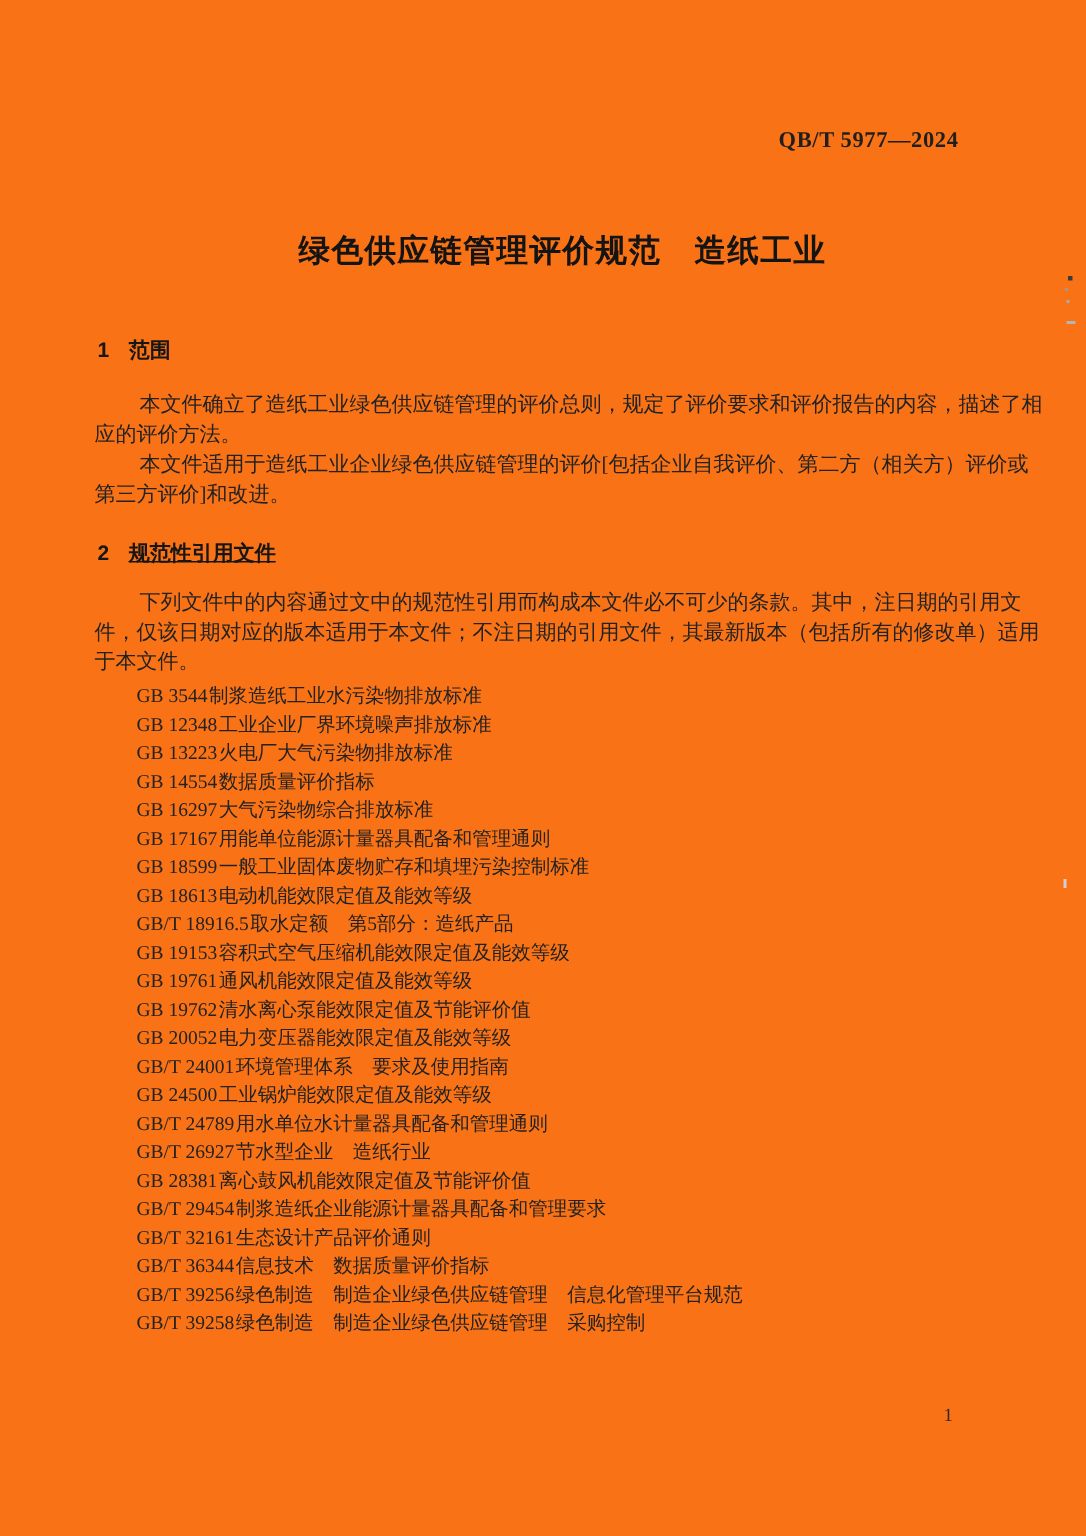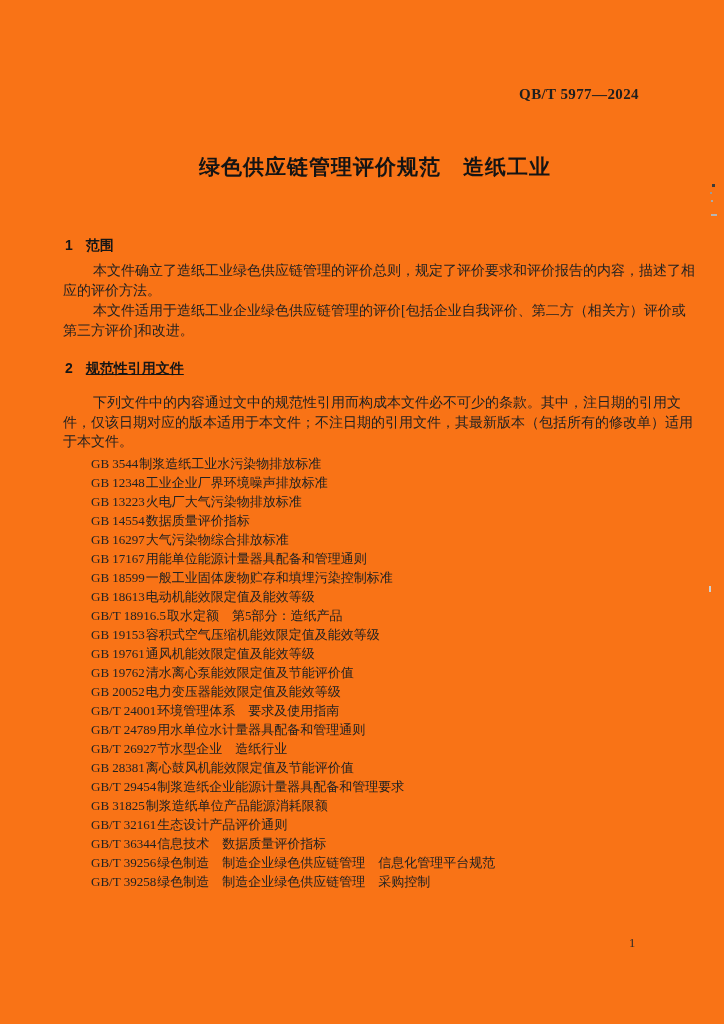--- a/index.html
+++ b/index.html
@@ -40,21 +40,21 @@
   .sec-heading {
     position: absolute;
     left: 65px;
     font-family: "Liberation Sans", "DejaVu Sans", sans-serif;
     font-weight: bold;
     font-size: 14px;
     color: #161616;
     white-space: nowrap;
   }
   .sec-heading .num { display: inline-block; margin-right: 13px; }
-  #sec1-heading { top: 225px; margin-top: 12px; }
+  #sec1-heading { top: 225px; }
   #sec2-heading { top: 360px; text-decoration: underline; }
   .para-block {
     position: absolute;
     left: 63px;
     width: 602px;
     font-size: 14px;
     color: #222;
   }
   #sec1-paras { top: 261px; line-height: 20px; }
   #sec2-intro  { top: 393px; line-height: 19.5px; }
@@ -176,40 +176,40 @@
       </li>
 
       <li class="ref-item">
         <span class="ref-code">GB 20052</span><span class="ref-title">电力变压器能效限定值及能效等级</span>
       </li>
 
       <li class="ref-item">
         <span class="ref-code">GB/T 24001</span><span class="ref-title">环境管理体系　要求及使用指南</span>
       </li>
 
+      <li class="ref-item">
+        <span class="ref-code">GB 24500</span><span class="ref-title">工业锅炉能效限定值及能效等级</span>
+      </li>
 
       <li class="ref-item">
         <span class="ref-code">GB/T 24789</span><span class="ref-title">用水单位水计量器具配备和管理通则</span>
       </li>
 
       <li class="ref-item">
         <span class="ref-code">GB/T 26927</span><span class="ref-title">节水型企业　造纸行业</span>
       </li>
 
       <li class="ref-item">
         <span class="ref-code">GB 28381</span><span class="ref-title">离心鼓风机能效限定值及节能评价值</span>
       </li>
 
       <li class="ref-item">
         <span class="ref-code">GB/T 29454</span><span class="ref-title">制浆造纸企业能源计量器具配备和管理要求</span>
       </li>
 
-      <li class="ref-item">
-        <span class="ref-code">GB 31825</span><span class="ref-title">制浆造纸单位产品能源消耗限额</span>
-      </li>
 
       <li class="ref-item">
         <span class="ref-code">GB/T 32161</span><span class="ref-title">生态设计产品评价通则</span>
       </li>
 
       <li class="ref-item">
         <span class="ref-code">GB/T 36344</span><span class="ref-title">信息技术　数据质量评价指标</span>
       </li>
 
       <li class="ref-item">

